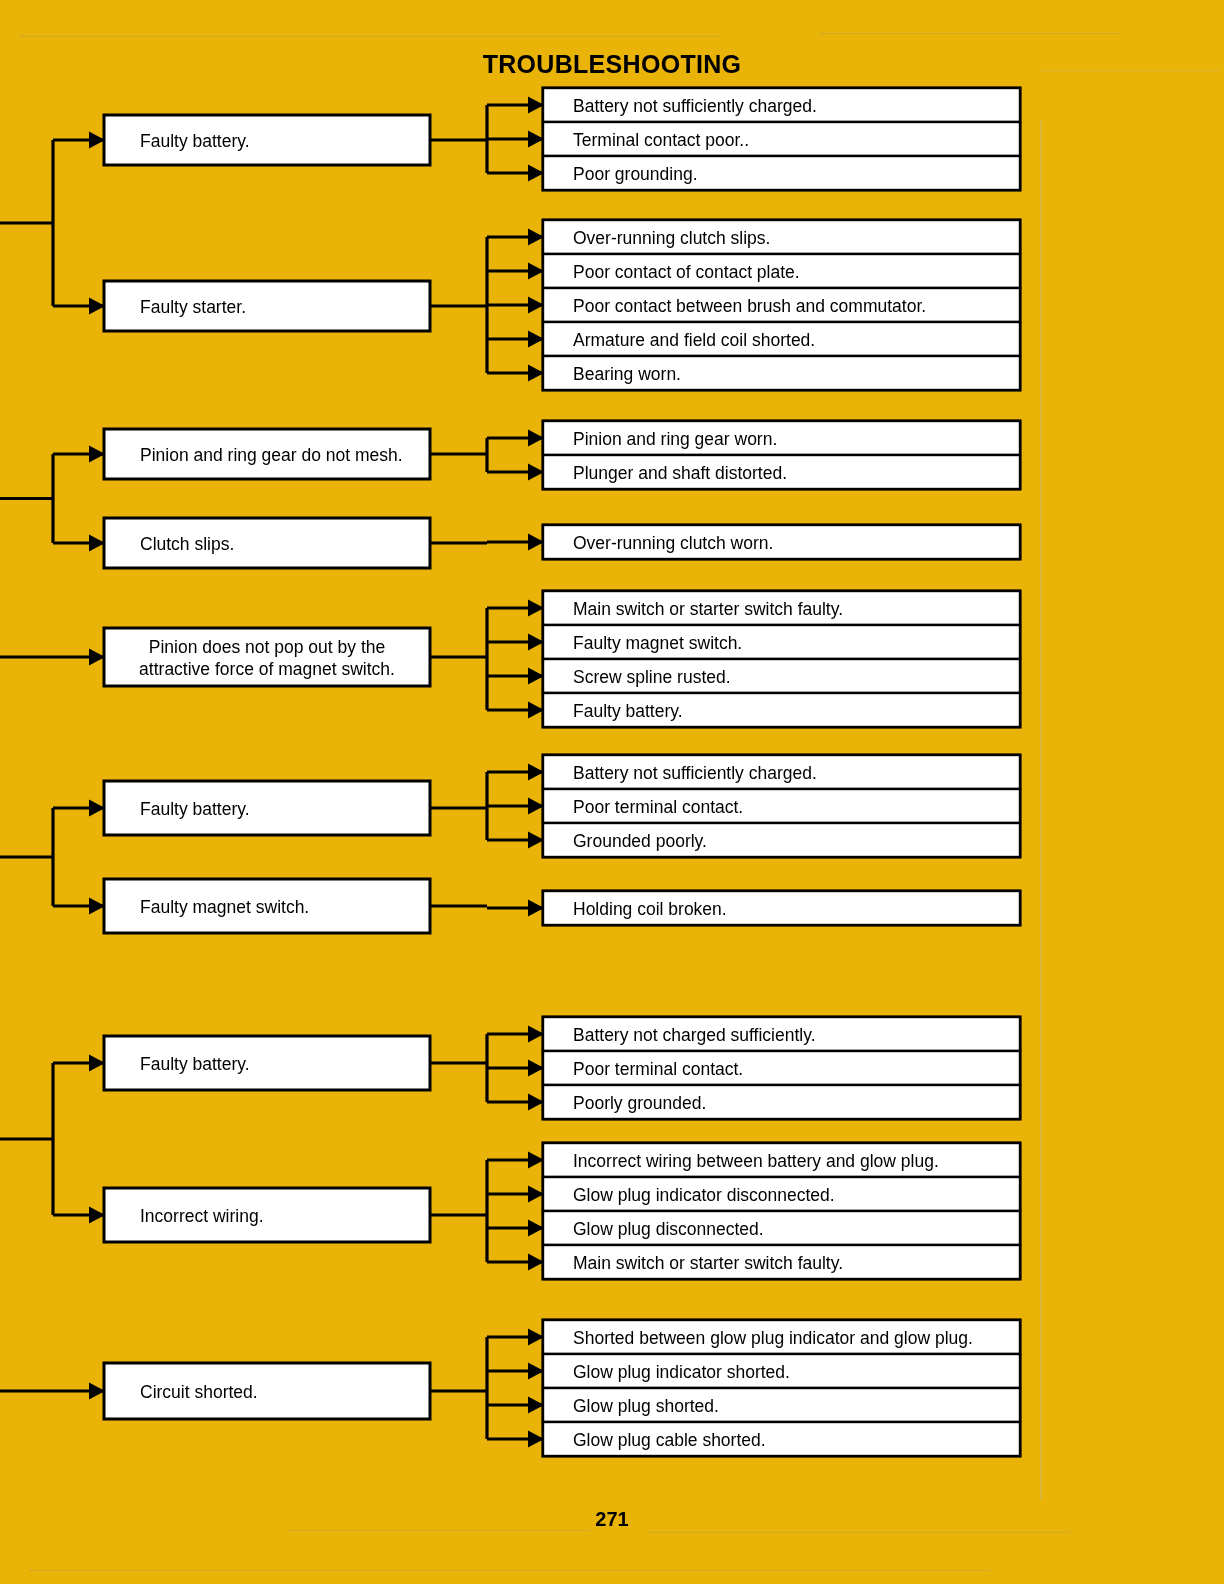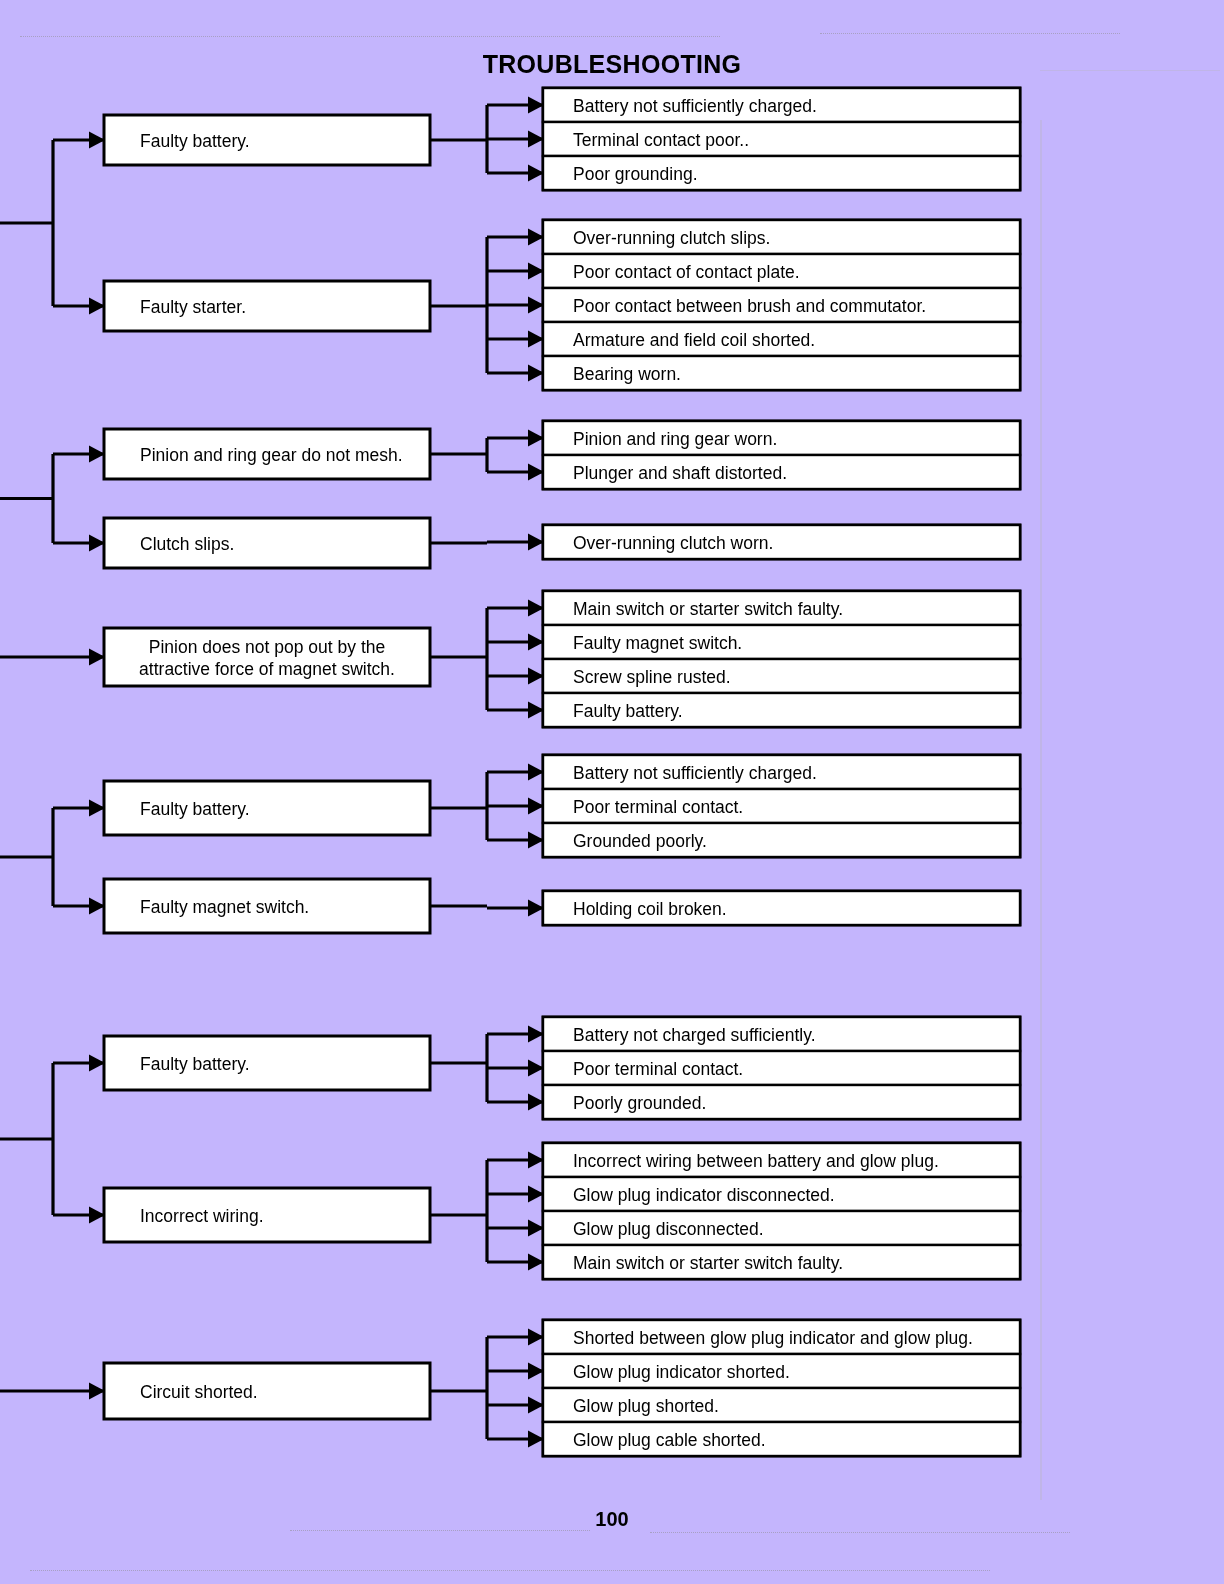--- a/index.html
+++ b/index.html
@@ -15,21 +15,21 @@
     overflow: hidden;
     font-family: "Liberation Sans", sans-serif;
     color: #000000;
   }
   #page {
     position: absolute;
     left: 0;
     top: 0;
     width: 1224px;
     height: 1584px;
-    background: #c4b5fd;
+    background: #eab308;
   }
   #page-title {
     position: absolute;
     left: 0;
     top: 50px;
     width: 1224px;
     text-align: center;
     font-size: 25px;
     font-weight: bold;
     letter-spacing: 0.3px;
@@ -310,15 +310,15 @@
         <polygon points="544,1371 528,1362.5 528,1379.5" class="arrow-head"></polygon>
         <line x1="487" y1="1405" x2="544" y2="1405" class="conn"></line>
         <polygon points="544,1405 528,1396.5 528,1413.5" class="arrow-head"></polygon>
         <line x1="487" y1="1439" x2="544" y2="1439" class="conn"></line>
         <polygon points="544,1439 528,1430.5 528,1447.5" class="arrow-head"></polygon>
         <line x1="0" y1="1391" x2="105" y2="1391" class="conn"></line>
         <polygon points="105,1391 89,1382.5 89,1399.5" class="arrow-head"></polygon>
       </g>
   </svg>
 
-  <div id="page-number">100</div>
+  <div id="page-number">271</div>
 
 </div>
 
 </body></html>

